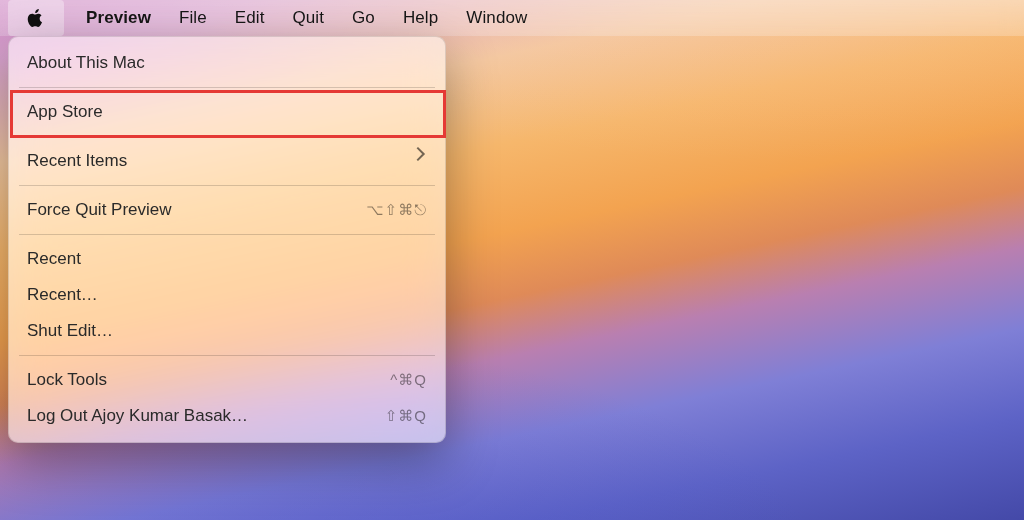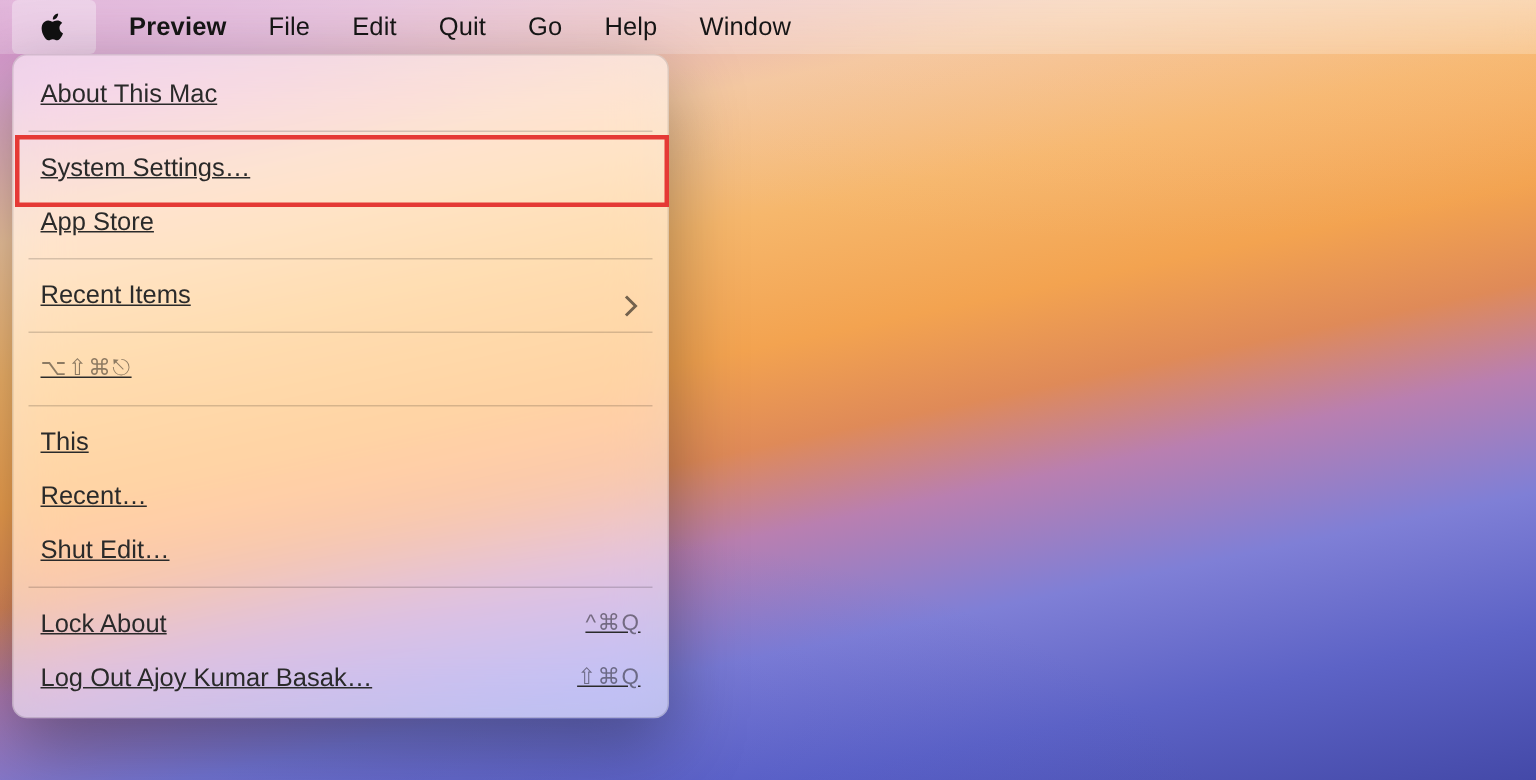--- a/index.html
+++ b/index.html
@@ -49,22 +49,22 @@
     position:absolute;top:36px;left:8px;width:436px;
     background:rgba(255,255,255,.55);
     backdrop-filter:blur(18px) saturate(130%);
     border:1px solid rgba(0,0,0,.12);
     border-radius:10px;
     box-shadow:0 18px 50px rgba(0,0,0,.35);
     padding:8px 0;
     color:#2a2a2a;
   }
   .row{
-    display:flex;align-items:flex-end;justify-content:space-between;
-    padding:6px 18px;line-height:24px;text-decoration:underline;
+    display:flex;align-items:flex-start;justify-content:space-between;
+    padding:6px 18px;line-height:24px;
   }
   .row .hint{
     color:rgba(0,0,0,.45);font-size:15px;letter-spacing:1px;
     display:flex;align-items:center;gap:1px;
   }
   .sep{height:1px;background:rgba(0,0,0,.16);margin:6px 10px;}
   .chevron{width:8px;height:8px;border-right:2px solid rgba(0,0,0,.55);
     border-top:2px solid rgba(0,0,0,.55);transform:rotate(45deg);margin-right:4px;}
   .highlight{
     position:absolute;border:3px solid #E53935;pointer-events:none;z-index:50;
@@ -89,55 +89,53 @@
   <div class="menu-item">Help</div>
   <div class="menu-item">Window</div>
 </div>
 
 <div class="dropdown">
   <div class="row">
     <span>About This Mac</span>
   </div>
   <div class="sep"></div>
 
-  <div class="row" id="row-system-settings">
-    <span>System Settings…</span>
-  </div>
 
   <div class="row">
     <span>App Store</span>
   </div>
   <div class="sep"></div>
 
   <div class="row">
     <span>Recent Items</span>
     <span class="hint">
         <span class="chevron"></span>
       </span>
   </div>
   <div class="sep"></div>
 
   <div class="row">
+    <span>Force Quit Preview</span>
     <span class="hint">⌥⇧⌘⎋</span>
   </div>
   <div class="sep"></div>
 
   <div class="row">
-    <span>This</span>
+    <span>Recent</span>
   </div>
   <div class="row">
     <span>Recent…</span>
   </div>
   <div class="row">
     <span>Shut Edit…</span>
   </div>
   <div class="sep"></div>
 
   <div class="row">
-    <span>Lock About</span>
+    <span>Lock Tools</span>
     <span class="hint">^⌘Q</span>
   </div>
   <div class="row">
     <span>Log Out Ajoy Kumar Basak…</span>
     <span class="hint">⇧⌘Q</span>
   </div>
 </div>
 
 <div class="highlight" id="hl" style="left: 10px; top: 90px; width: 430px; height: 42px;"></div>
 

